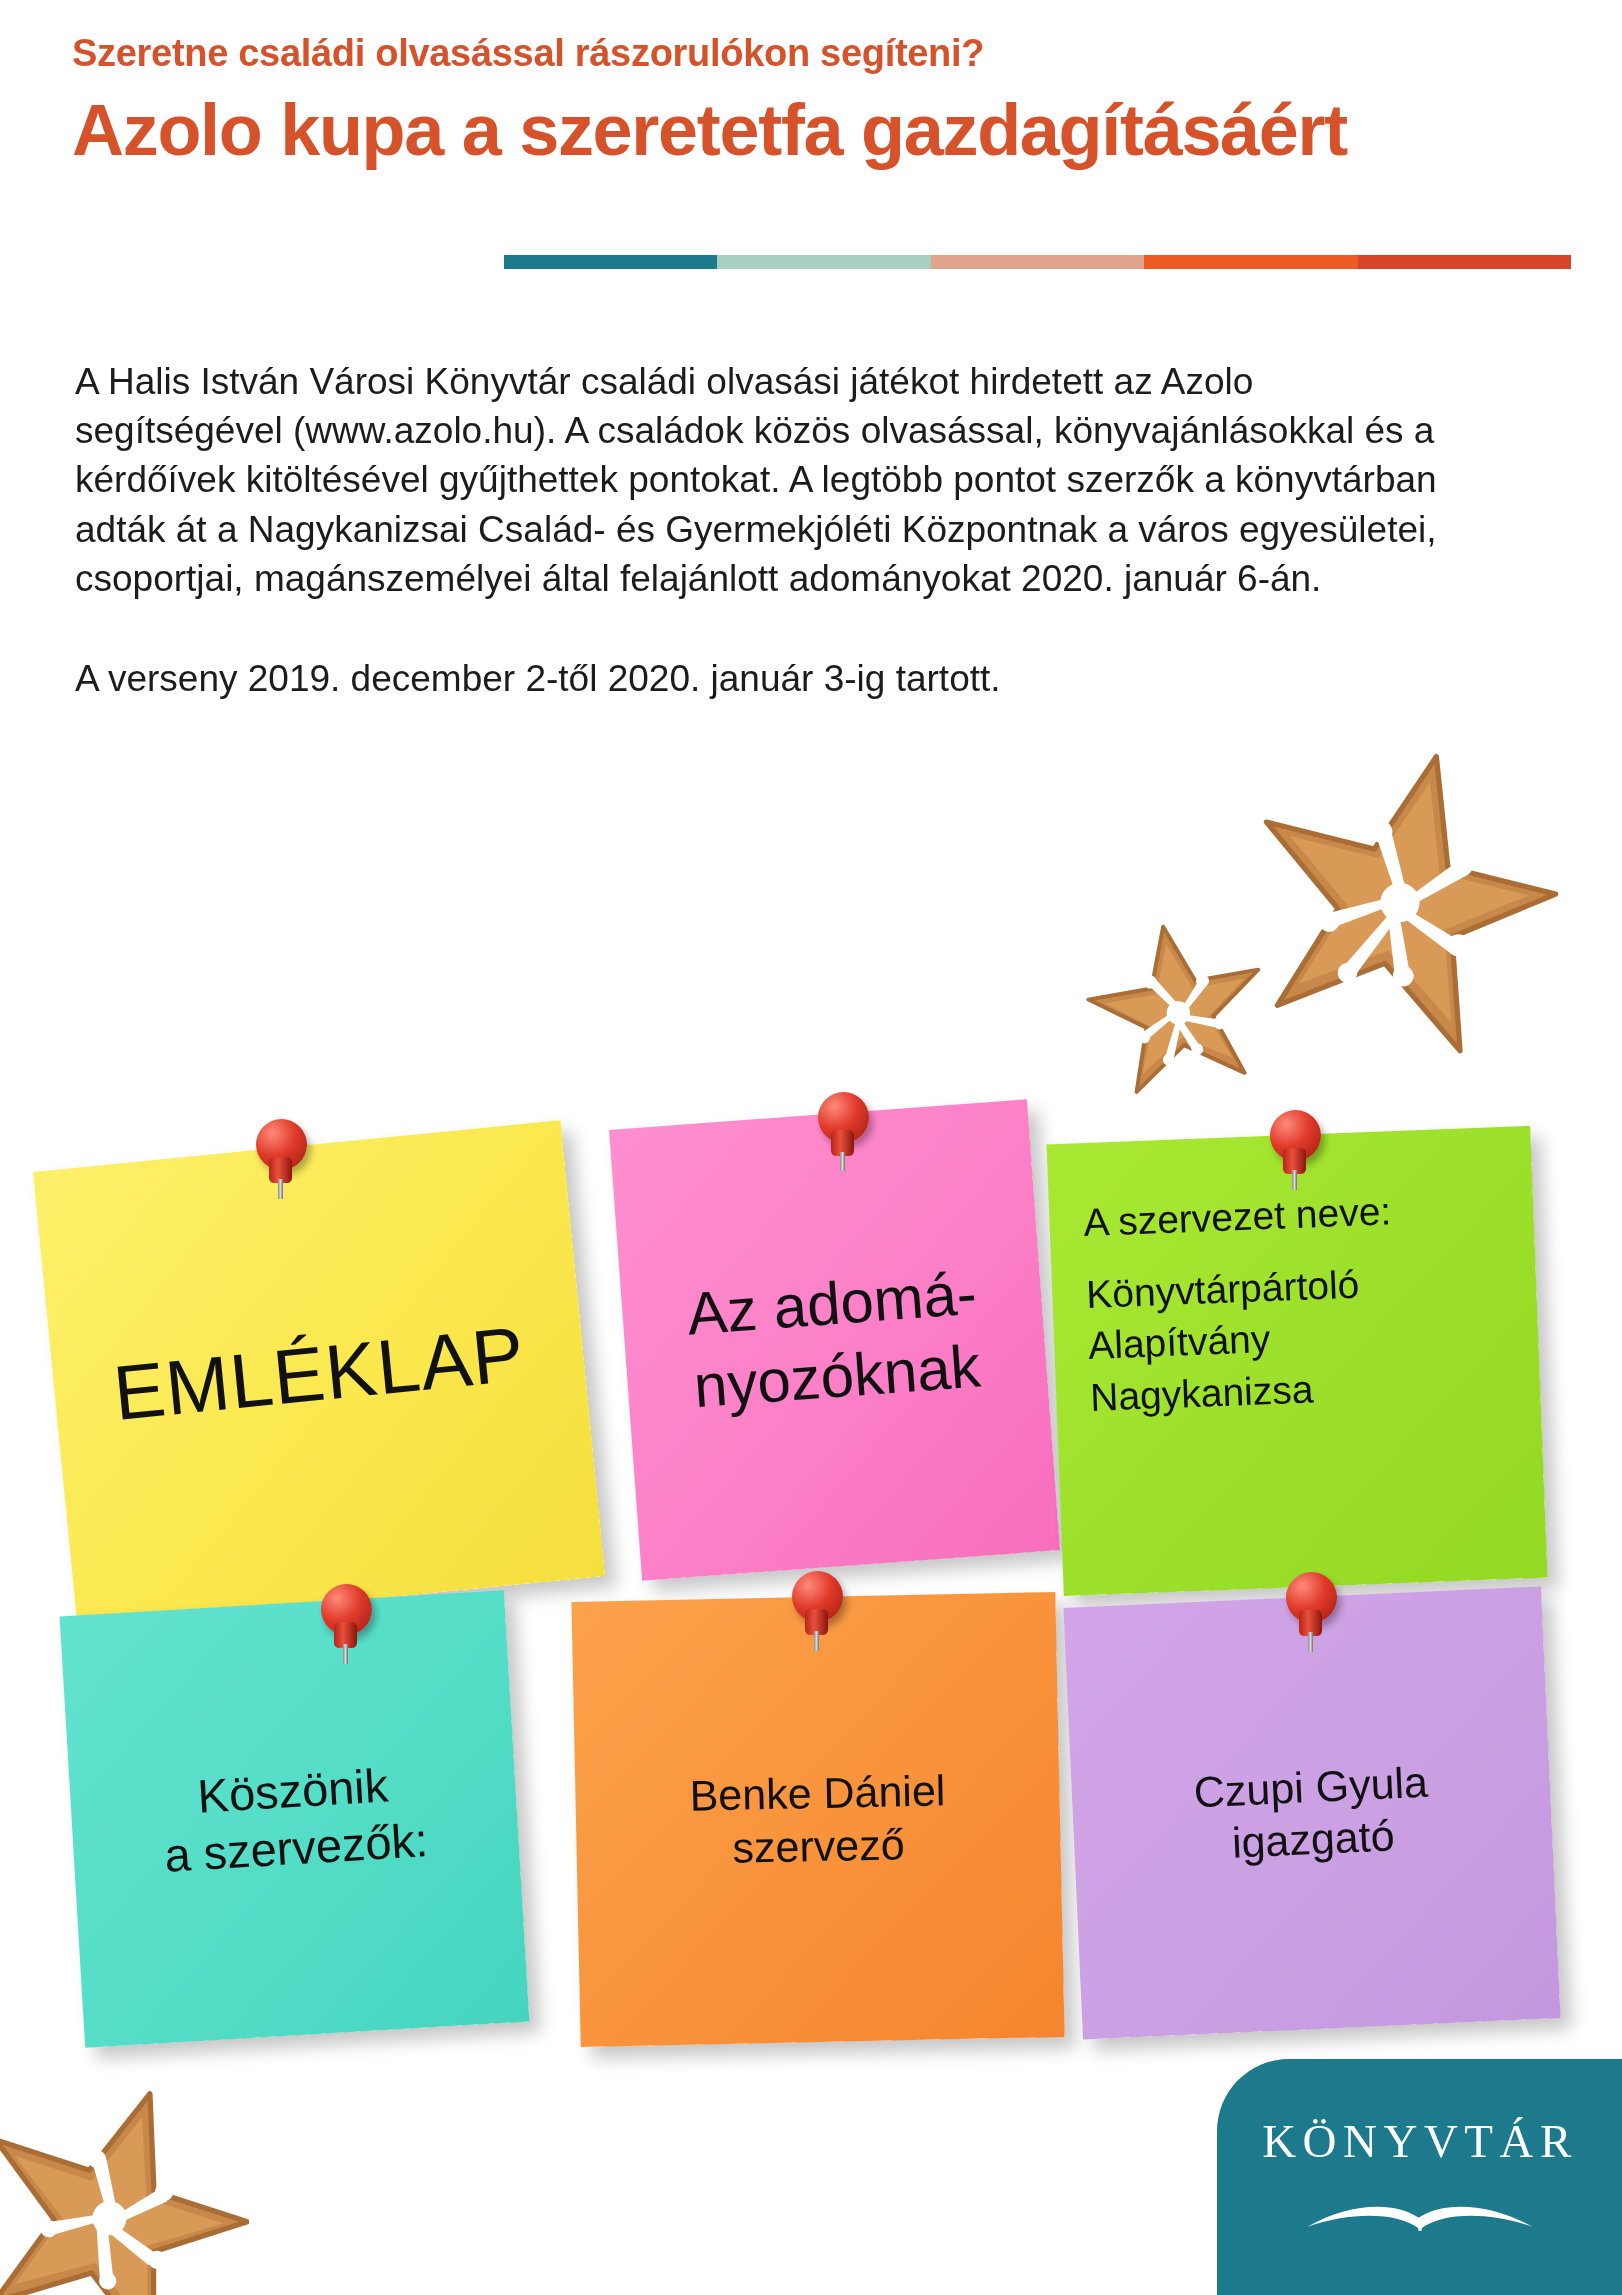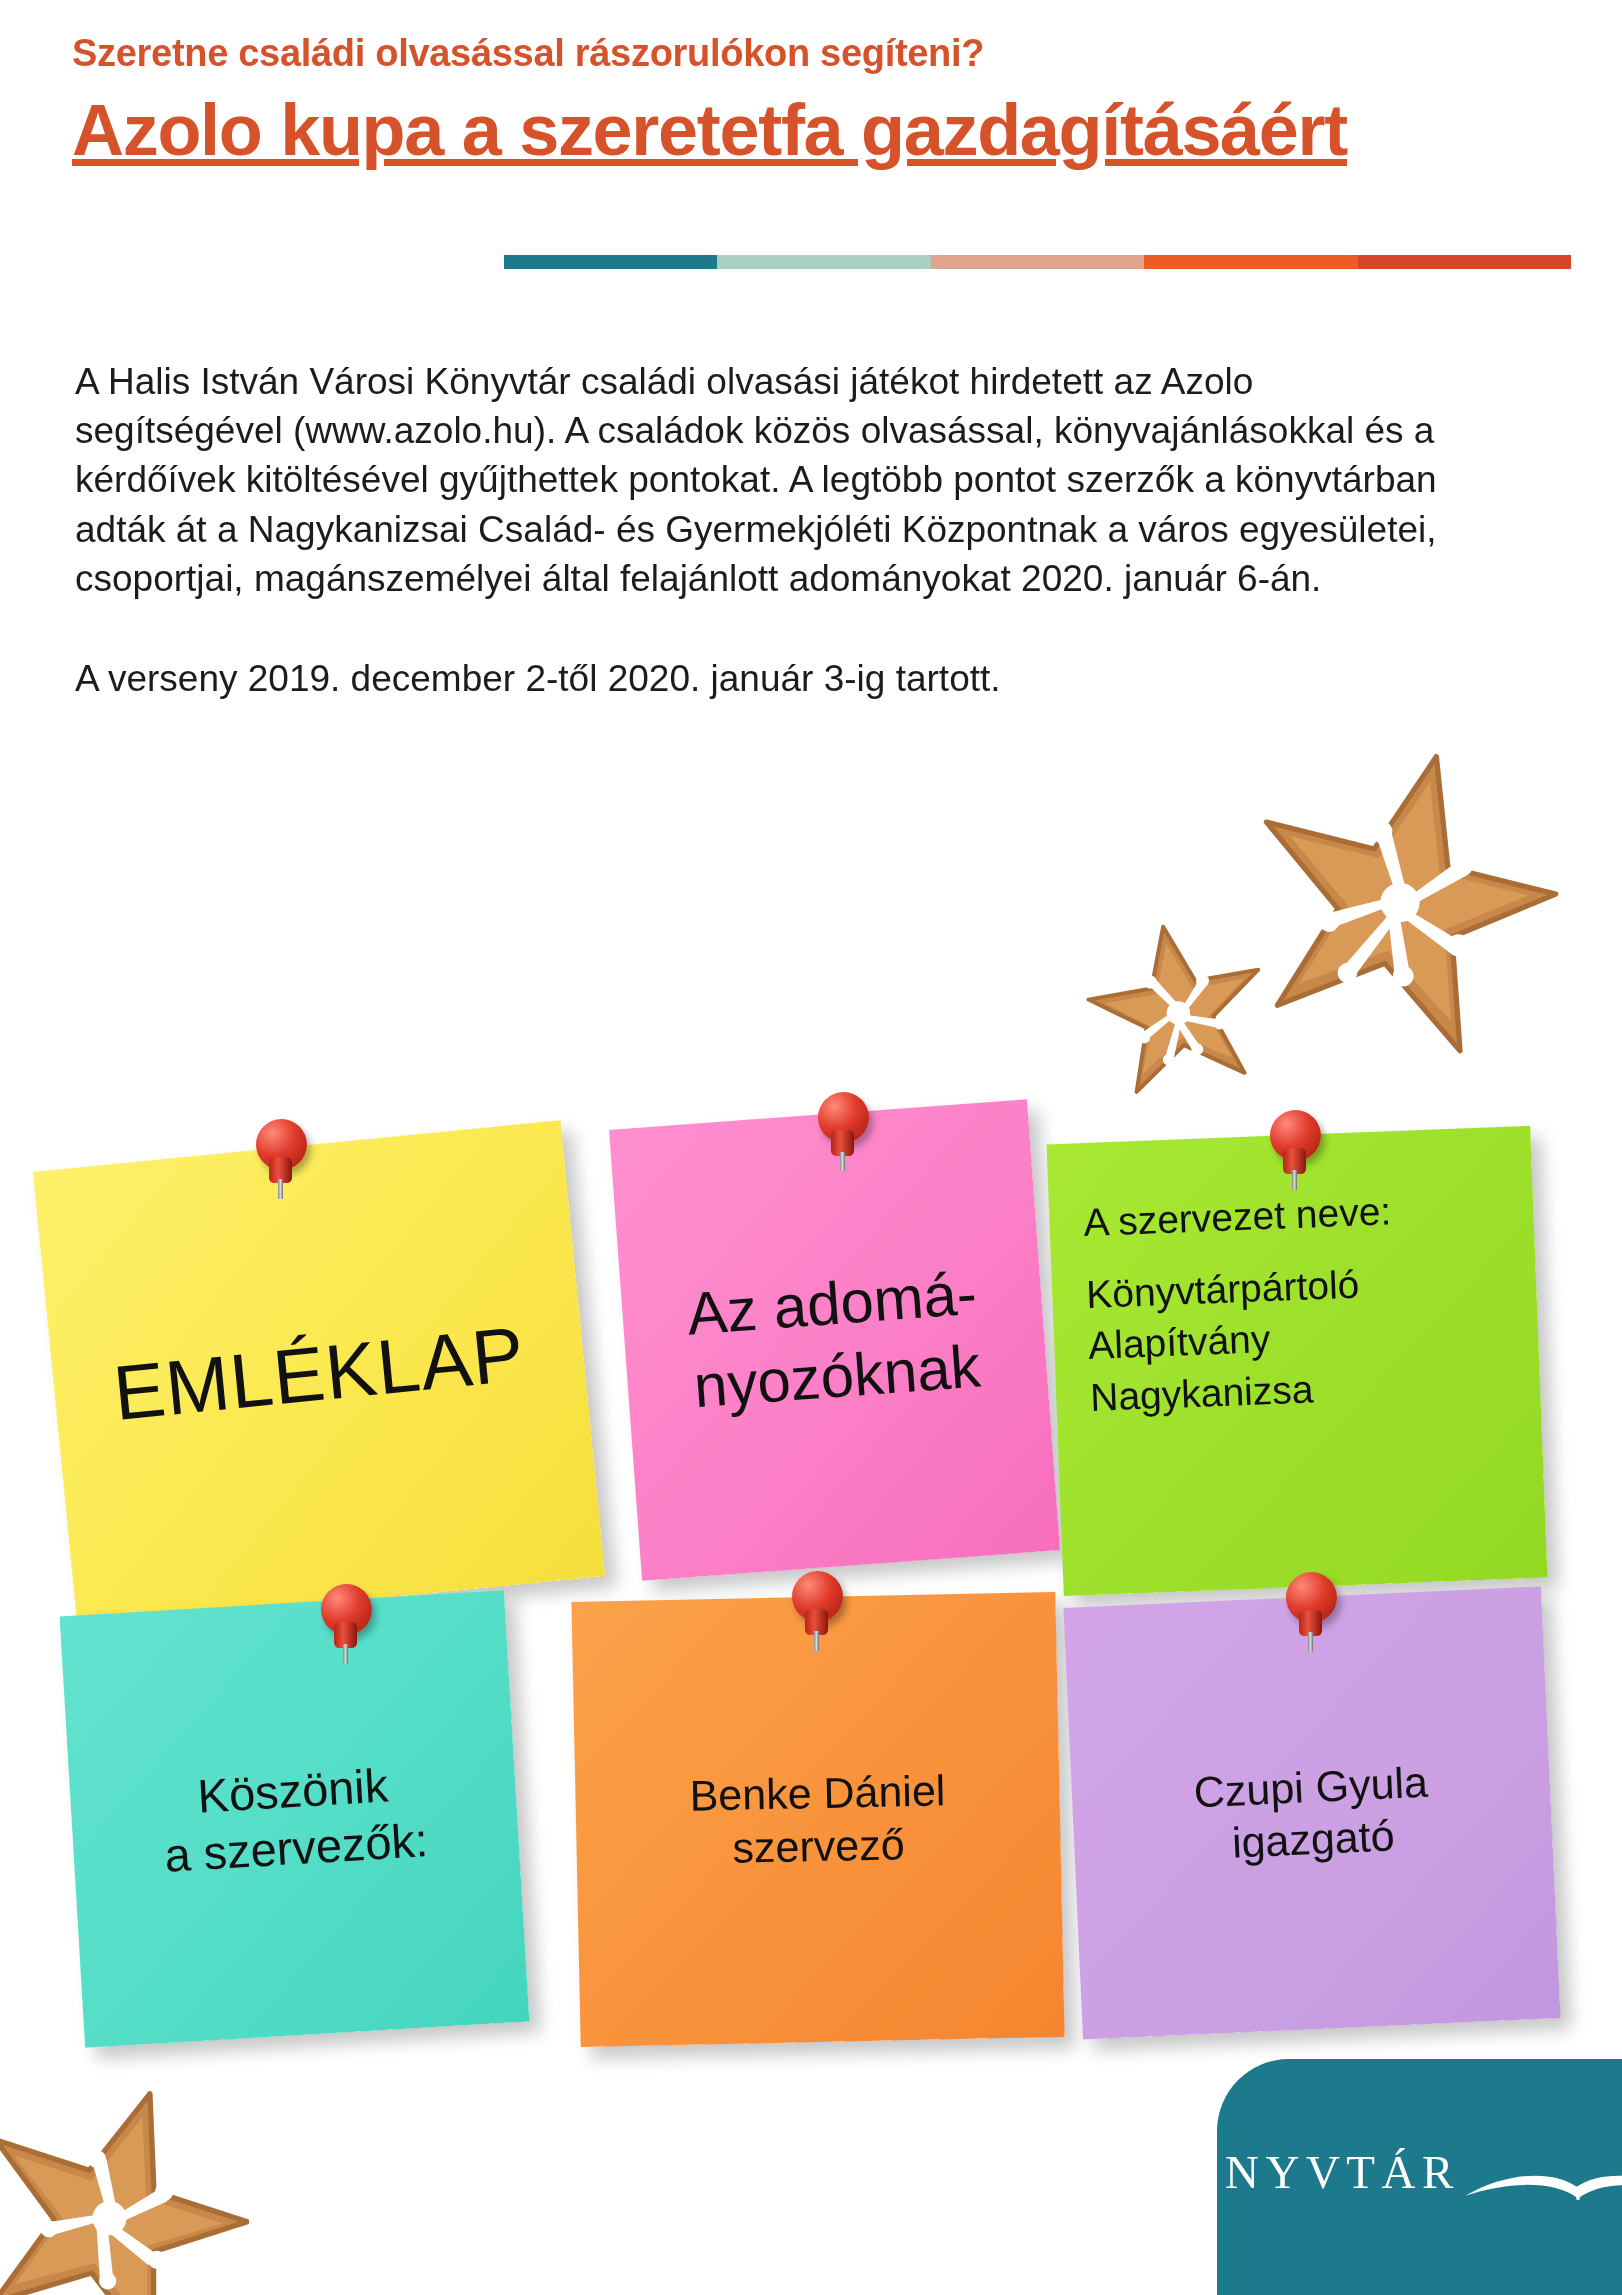--- a/index.html
+++ b/index.html
@@ -29,21 +29,20 @@
     white-space: nowrap;
   }
   .headline {
     font-size: 72px;
     font-weight: bold;
     color: #d6522a;
     letter-spacing: -1.3px;
     line-height: 1.12;
     margin-top: 15.7px;
     white-space: nowrap;
-    text-decoration: underline;
   }
 
   
   .rule {
     position: absolute;
     left: 504px;
     top: 255px;
     width: 1067px;
     height: 14.4px;
     display: flex;
@@ -154,21 +153,21 @@
   }
 
   
   .logo-panel {
     position: absolute;
     right: 0; bottom: 0;
     width: 406px; height: 236px;
     background: #1c7a8c;
     border-top-left-radius: 72px;
     display: flex;
-    flex-direction: row;
+    flex-direction: column;
     align-items: center;
     justify-content: center;
   }
   .logo-word {
     color: #ffffff;
     font-family: "Liberation Serif", serif;
     font-size: 47px;
     letter-spacing: 6.5px;
     margin-bottom: 9.2px;
   }

